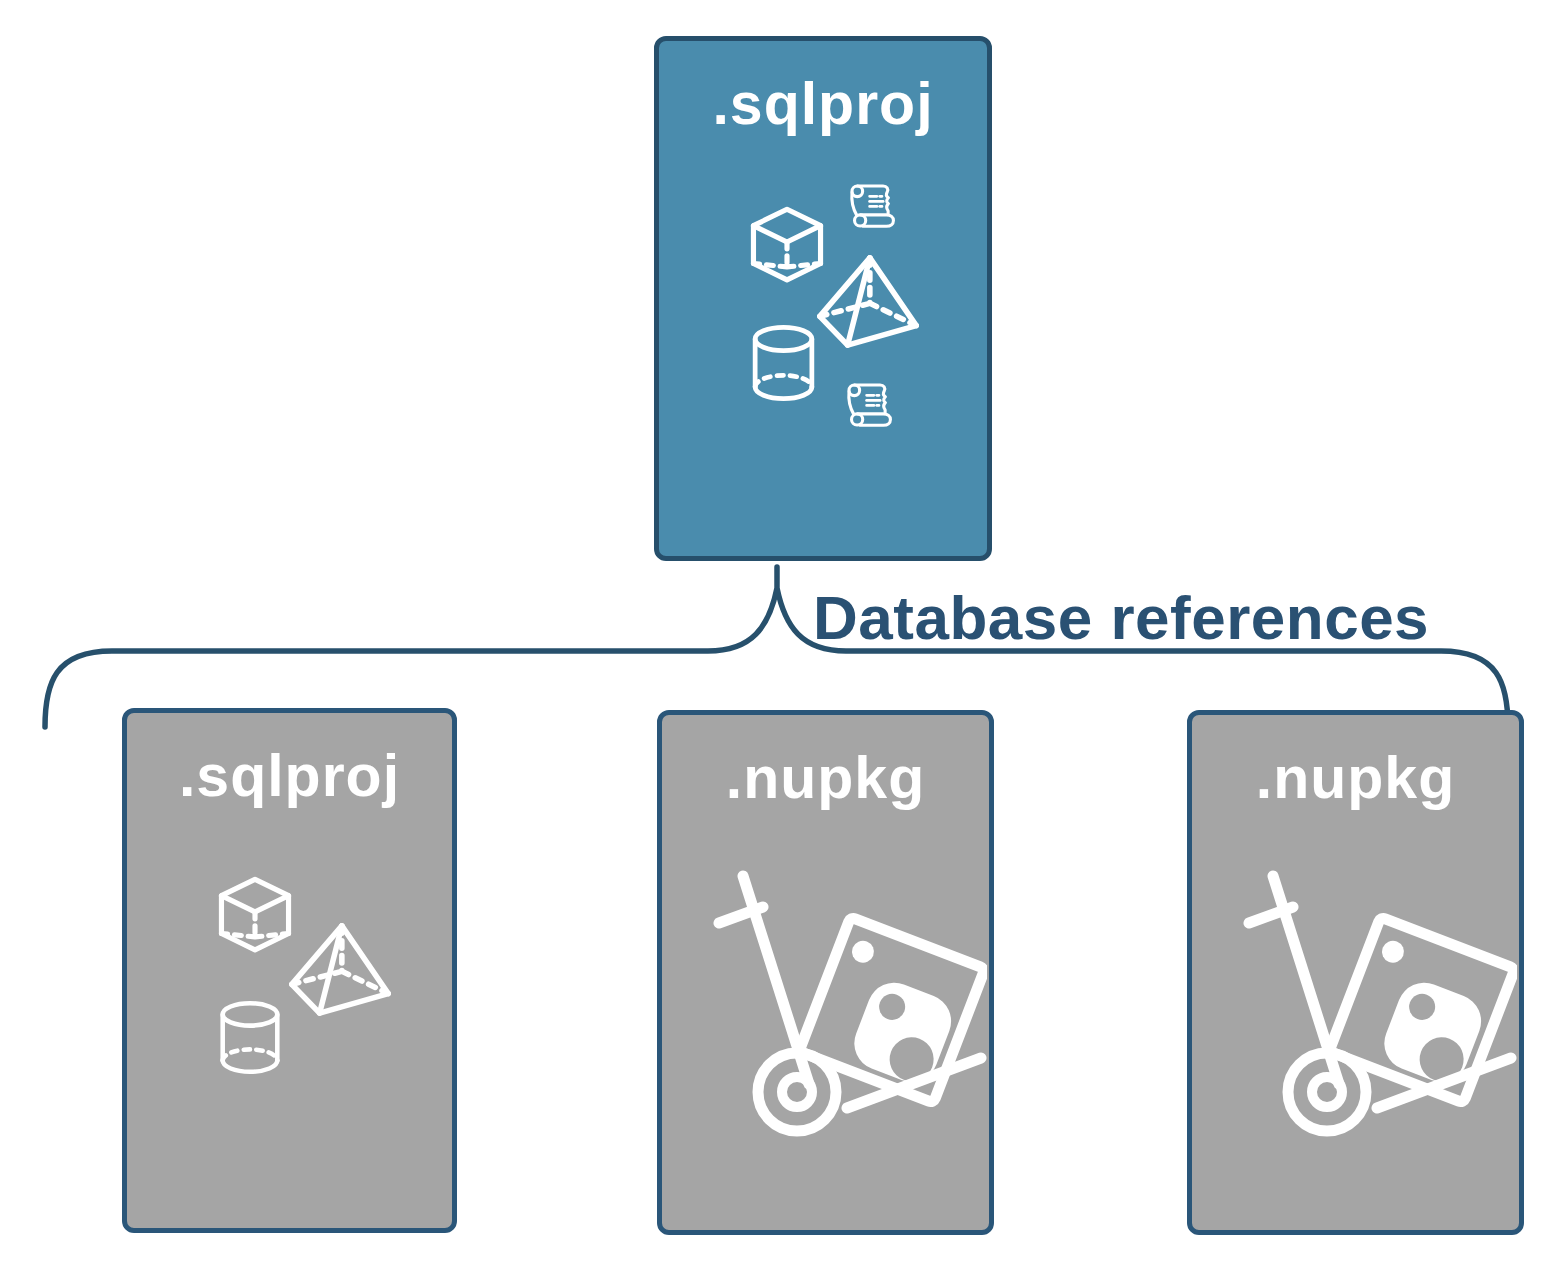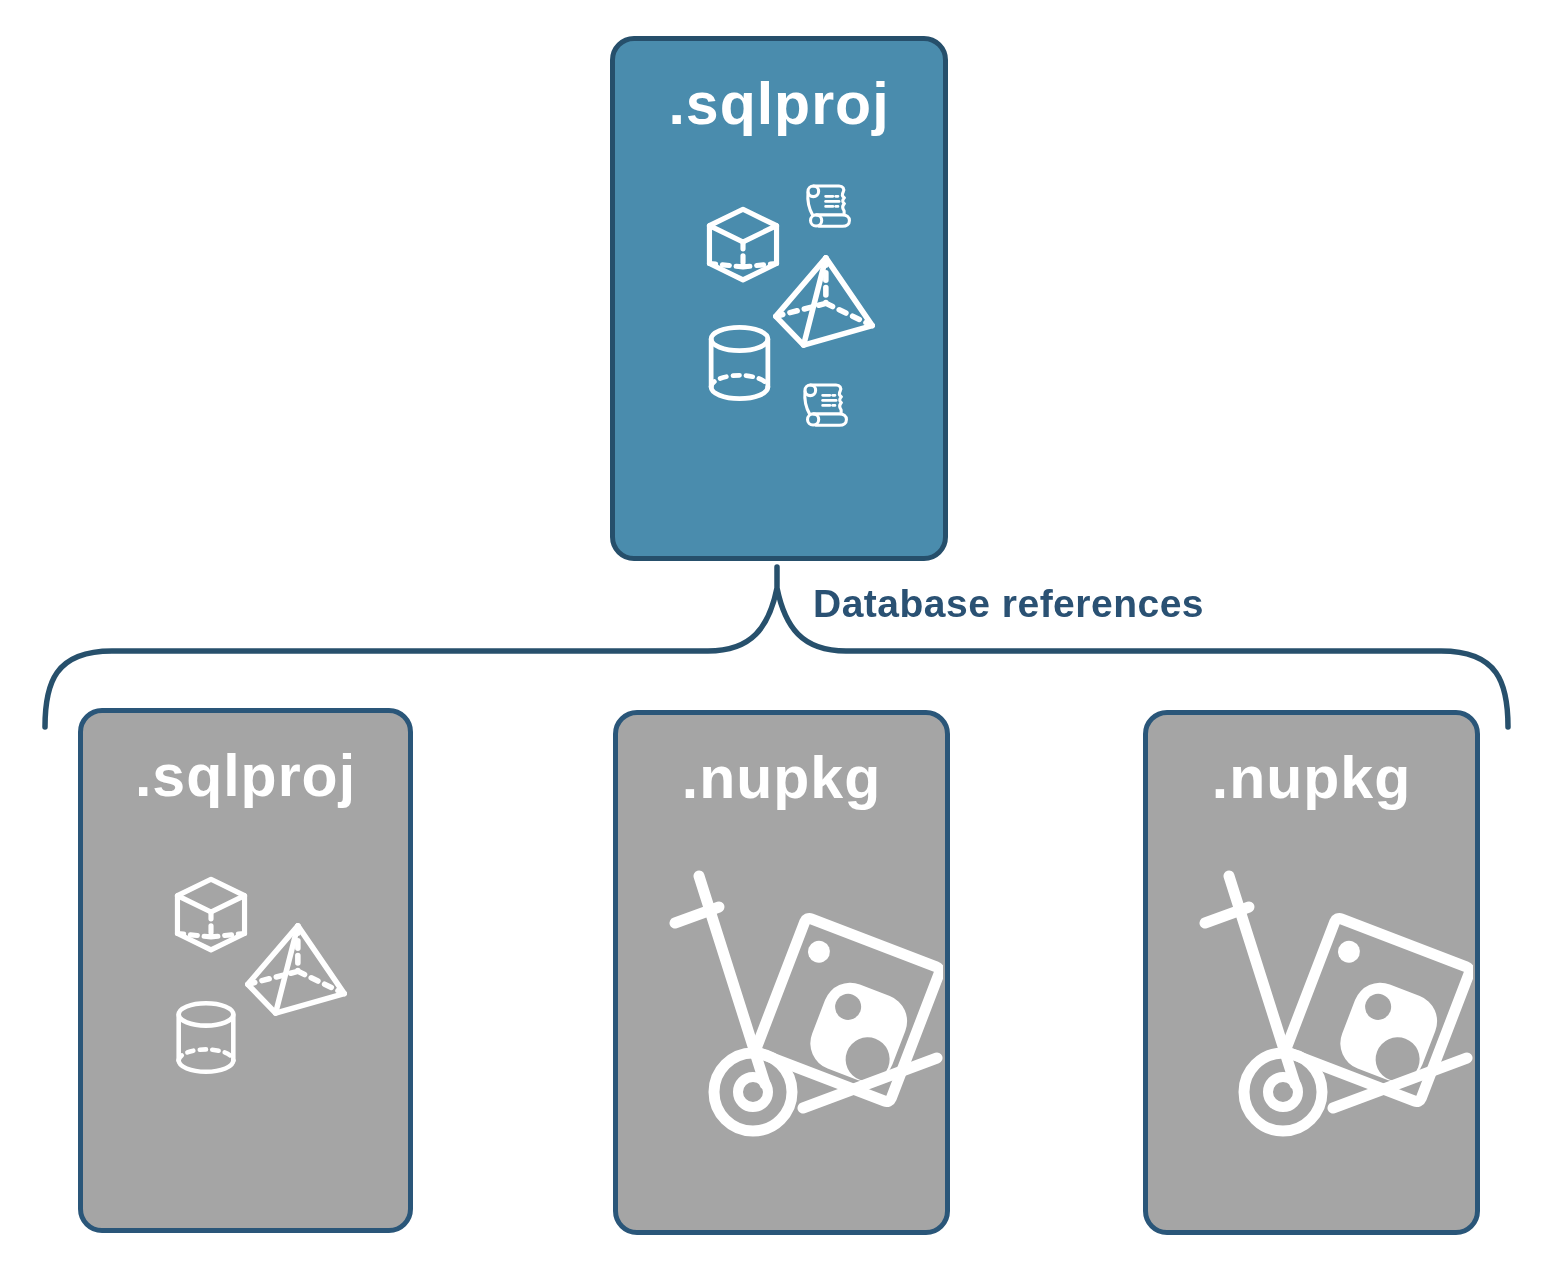--- a/index.html
+++ b/index.html
@@ -6,22 +6,23 @@
   .canvas{
     position:relative;
     width:1566px;
     height:1274px;
     background:#ffffff;
     font-family:"Liberation Sans", sans-serif;
     overflow:hidden;
   }
   .node{
     position:absolute;
-    border-radius:24px;
+    border-radius:12px;
     box-sizing:border-box;
+    margin-left:44px;
   }
   .node.main{
     background:#4A8CAD;
     border:5px solid #264F6B;
   }
   .node.child{
     background:#A5A5A5;
     border:5px solid #2A5679;
   }
   .node-title{
@@ -37,21 +38,21 @@
   }
   .icon{ position:absolute; }
   .brace-svg{
     position:absolute;
     left:0; top:555px;
     width:1566px; height:195px;
   }
   .connector-label{
     position:absolute;
     left:813px; top:582px;
-    font-size:39px;
+    font-size:62px;
     font-weight:bold;
     color:#2A5173;
     white-space:nowrap;
     letter-spacing:0.5px;
   }
   svg{ display:block; }
 </style>
 </head>
 <body>
 

